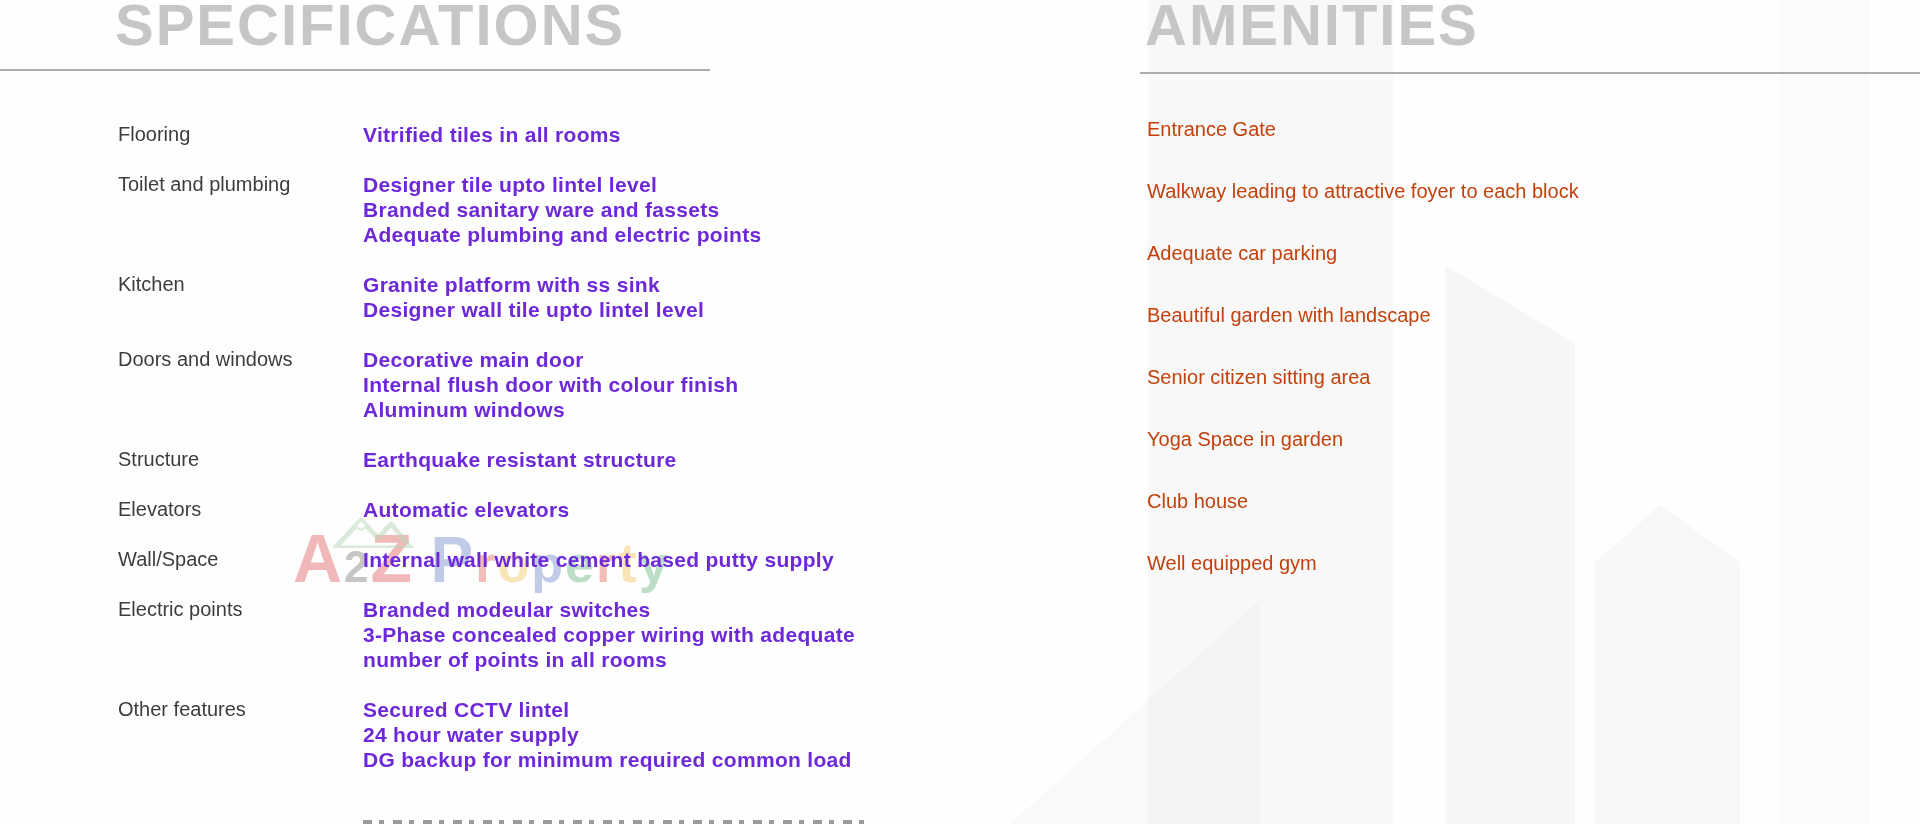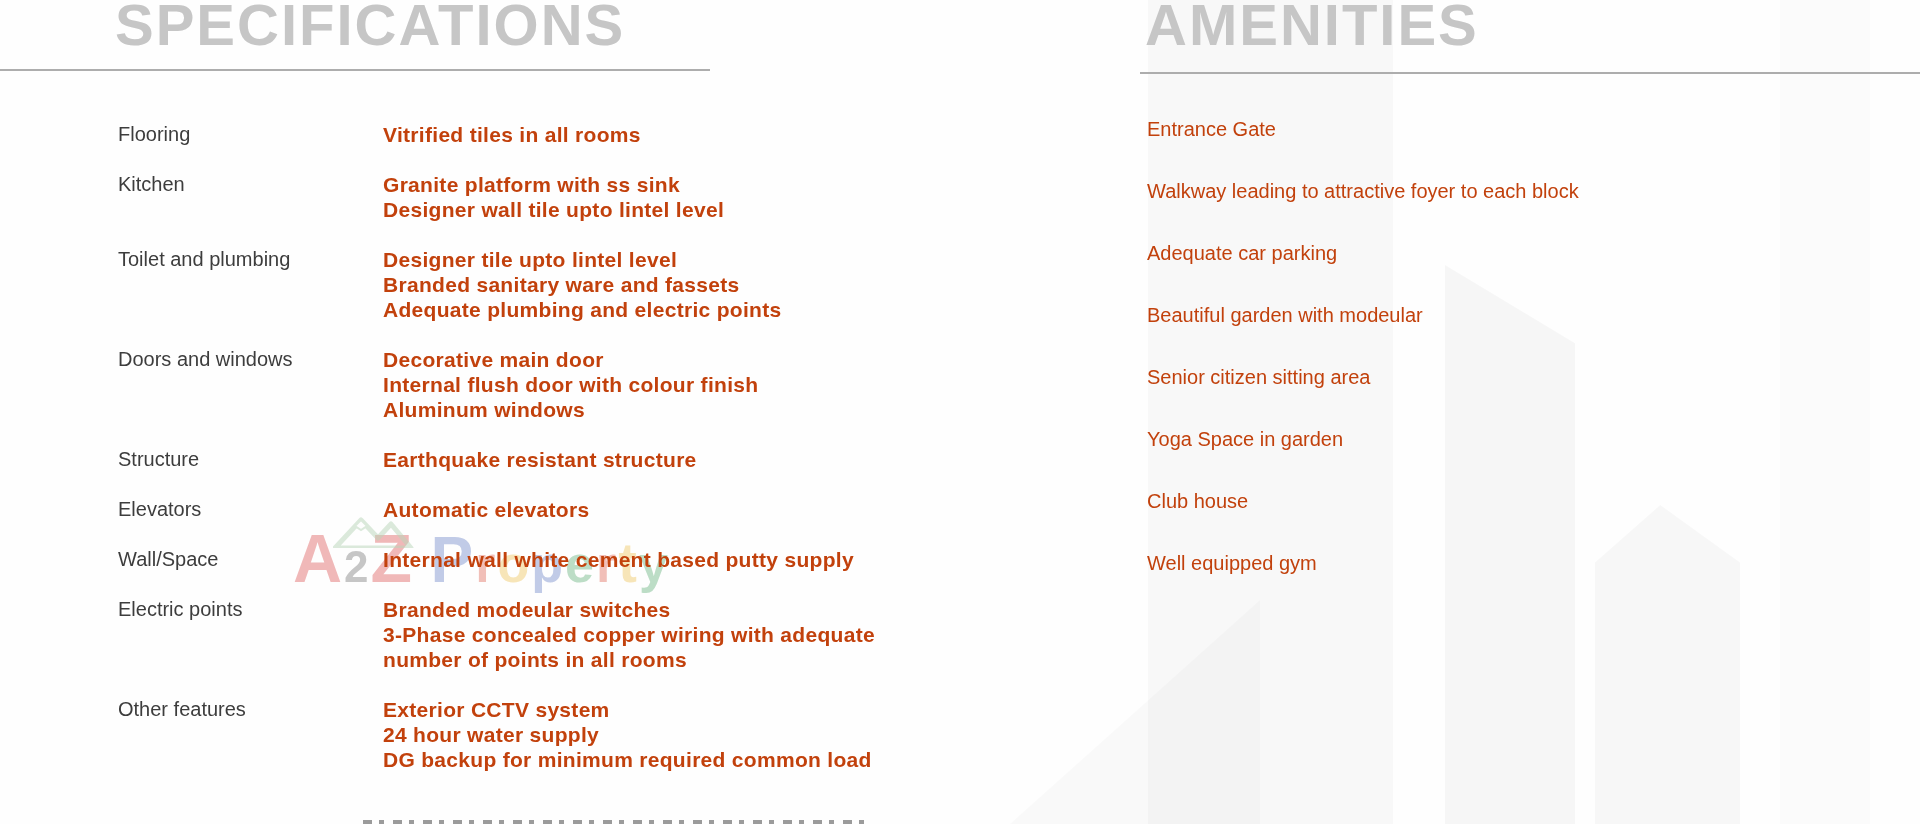--- a/index.html
+++ b/index.html
@@ -28,27 +28,27 @@
     color:#c6c6c6;letter-spacing:2px;white-space:nowrap;
   }
   .title-spec{left:115px;}
   .title-amen{left:1145px;}
   .rule{position:absolute;height:2px;background:#adadad;}
   .rule-spec{left:0;top:69px;width:710px;}
   .rule-amen{left:1140px;top:72px;width:780px;}
 
   
   .spec-table{position:absolute;left:118px;top:122px;width:820px;z-index:2;}
-  .spec-row{display:flex;margin-bottom:25px;gap:20px;}
+  .spec-row{display:flex;margin-bottom:25px;}
   .spec-label{
     width:245px;flex:0 0 245px;
     font-size:20px;color:#3d3d3d;line-height:25px;
   }
   .spec-values{
-    font-size:21px;font-weight:bold;color:#c2410c;
+    font-size:21px;font-weight:bold;color:#6d28d9;
     line-height:25px;letter-spacing:0.3px;
   }
 
   
   .cutoff-strip{
     position:absolute;left:363px;top:820px;width:505px;height:4px;z-index:2;
     background:repeating-linear-gradient(90deg,#4a4a4a 0 9px,transparent 9px 16px,#4a4a4a 16px 21px,transparent 21px 30px);
     opacity:0.55;
   }
 
@@ -88,32 +88,32 @@
 <div class="section-title title-spec">SPECIFICATIONS</div>
 <div class="rule rule-spec"></div>
 <div class="spec-table">
     <div class="spec-row">
       <div class="spec-label">Flooring</div>
       <div class="spec-values">
         <div>Vitrified tiles in all rooms</div>
       </div>
     </div>
     <div class="spec-row">
-      <div class="spec-label">Kitchen</div>
-      <div class="spec-values">
-        <div>Granite platform with ss sink</div>
-        <div>Designer wall tile upto lintel level</div>
-      </div>
-    </div>
-    <div class="spec-row">
       <div class="spec-label">Toilet and plumbing</div>
       <div class="spec-values">
         <div>Designer tile upto lintel level</div>
         <div>Branded sanitary ware and fassets</div>
         <div>Adequate plumbing and electric points</div>
+      </div>
+    </div>
+    <div class="spec-row">
+      <div class="spec-label">Kitchen</div>
+      <div class="spec-values">
+        <div>Granite platform with ss sink</div>
+        <div>Designer wall tile upto lintel level</div>
       </div>
     </div>
     <div class="spec-row">
       <div class="spec-label">Doors and windows</div>
       <div class="spec-values">
         <div>Decorative main door</div>
         <div>Internal flush door with colour finish</div>
         <div>Aluminum windows</div>
       </div>
     </div>
@@ -139,32 +139,32 @@
       <div class="spec-label">Electric points</div>
       <div class="spec-values">
         <div>Branded modeular switches</div>
         <div>3-Phase concealed copper wiring with adequate</div>
         <div>number of points in all rooms</div>
       </div>
     </div>
     <div class="spec-row">
       <div class="spec-label">Other features</div>
       <div class="spec-values">
-        <div>Exterior CCTV system</div>
+        <div>Secured CCTV lintel</div>
         <div>24 hour water supply</div>
         <div>DG backup for minimum required common load</div>
       </div>
     </div>
   </div>
 <div class="cutoff-strip"></div>
 
 <div class="section-title title-amen">AMENITIES</div>
 <div class="rule rule-amen"></div>
 <div class="amen-list">
     <div class="amen-item">Entrance Gate</div>
     <div class="amen-item">Walkway leading to attractive foyer to each block</div>
     <div class="amen-item">Adequate car parking</div>
-    <div class="amen-item">Beautiful garden with modeular</div>
+    <div class="amen-item">Beautiful garden with landscape</div>
     <div class="amen-item">Senior citizen sitting area</div>
     <div class="amen-item">Yoga Space in garden</div>
     <div class="amen-item">Club house</div>
     <div class="amen-item">Well equipped gym</div>
   </div>
 
 </body></html>

